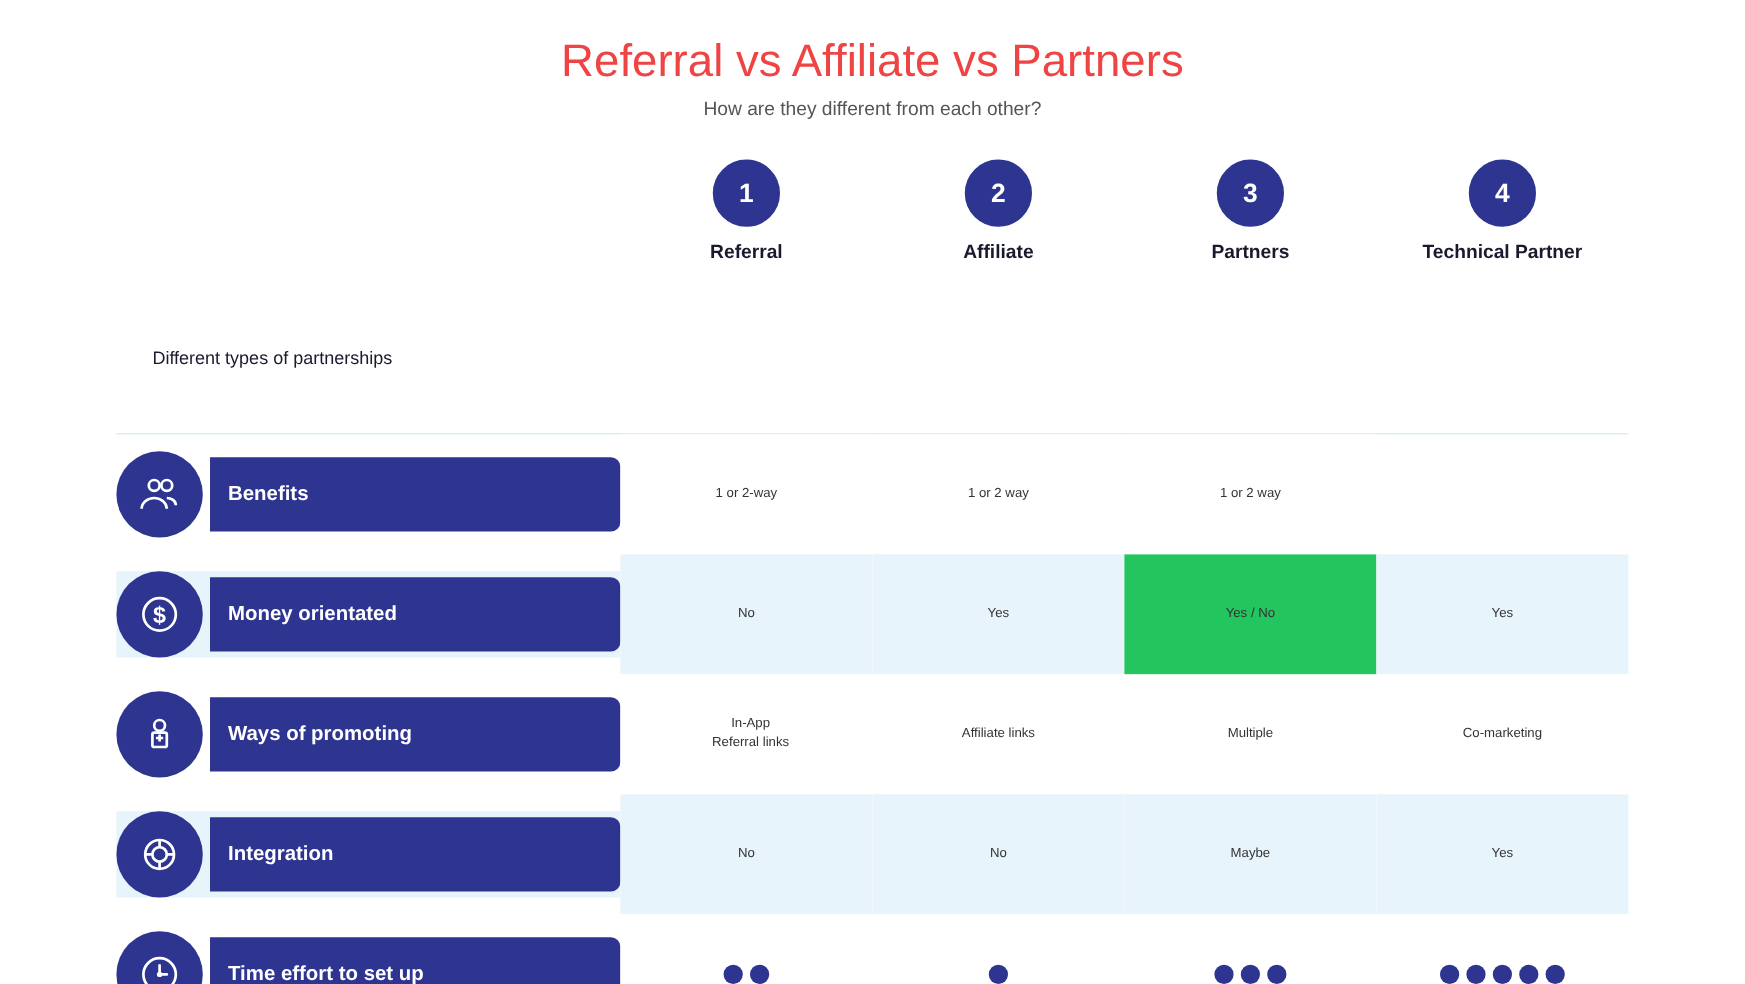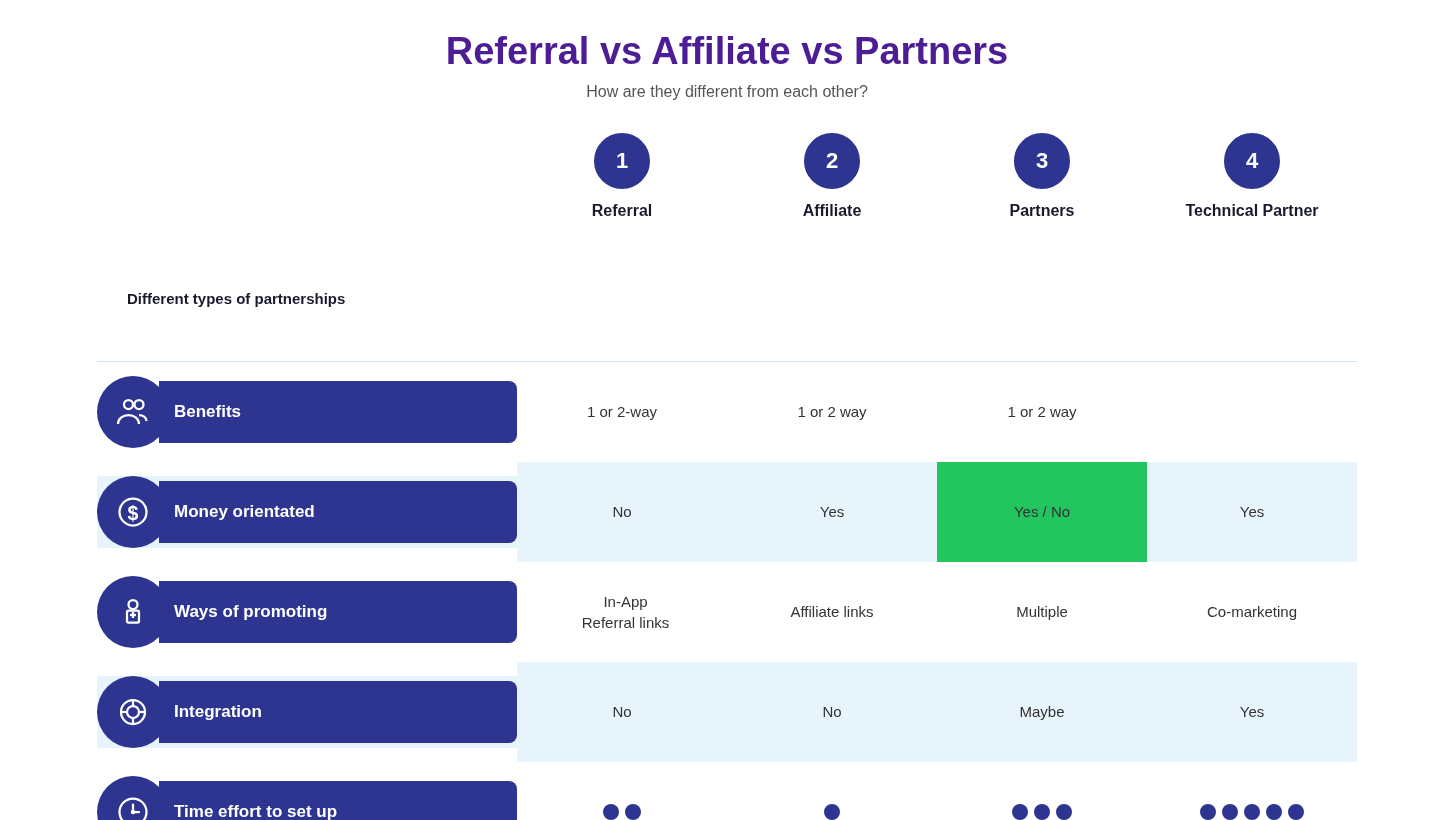--- a/index.html
+++ b/index.html
@@ -12,22 +12,22 @@
       min-height: 820px;
       width: 1454px;
     }
     .container {
       width: 1300px;
       padding: 30px 20px;
     }
     .main-title {
       text-align: center;
       font-size: 38px;
-      font-weight: 700;
-      color: #4c1d95;
+      font-weight: 400;
+      color: #ef4444;
       margin-bottom: 10px;
     }
     .subtitle {
       text-align: center;
       font-size: 16px;
       color: #555;
       margin-bottom: 32px;
     }
     .table-wrapper {
       width: 100%;
@@ -71,21 +71,21 @@
     }
     
     .subheader-row {
       display: grid;
       grid-template-columns: 420px 1fr 1fr 1fr 1fr;
       background: #ffffff;
       padding: 12px 0;
       border-bottom: 1px solid #d0e8f5;
     }
     .subheader-label {
-      font-weight: 700;
+      font-weight: 400;
       font-size: 15px;
       color: #1a1a2e;
       padding-left: 30px;
       display: flex;
       align-items: center;
     }
     
     .data-row {
       display: grid;
       grid-template-columns: 420px 1fr 1fr 1fr 1fr;
@@ -94,21 +94,21 @@
     }
     .data-row:nth-child(odd) .data-cell {
       background: #ffffff;
     }
     .data-row:nth-child(even) .data-cell {
       background: #e8f4fb;
     }
     .row-label-wrapper {
       display: flex;
       align-items: center;
-      gap: 0;
+      gap: 16px;
     }
     .row-icon-circle {
       width: 72px;
       height: 72px;
       border-radius: 50%;
       background: #2d3590;
       display: flex;
       align-items: center;
       justify-content: center;
       flex-shrink: 0;
@@ -128,21 +128,21 @@
       padding: 0 25px 0 15px;
       height: 62px;
       display: flex;
       align-items: center;
       flex: 1;
       margin-left: -10px;
       border-radius: 0 8px 8px 0;
     }
     .data-cell {
       text-align: center;
-      font-size: 15px;
+      font-size: 11px;
       color: #333;
       padding: 20px 10px;
       min-height: 100px;
       display: flex;
       align-items: center;
       justify-content: center;
       line-height: 1.4;
     }
     .dots-container {
       display: flex;

